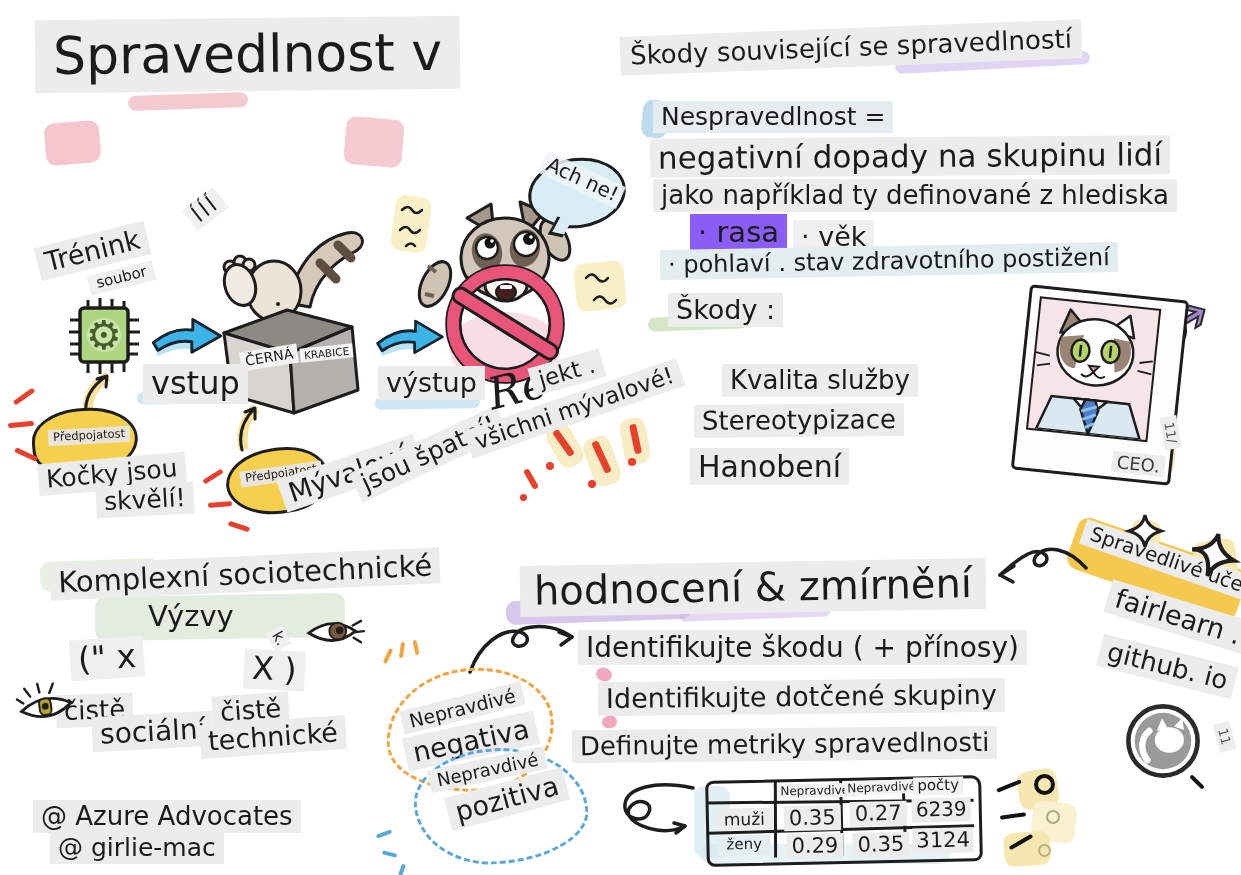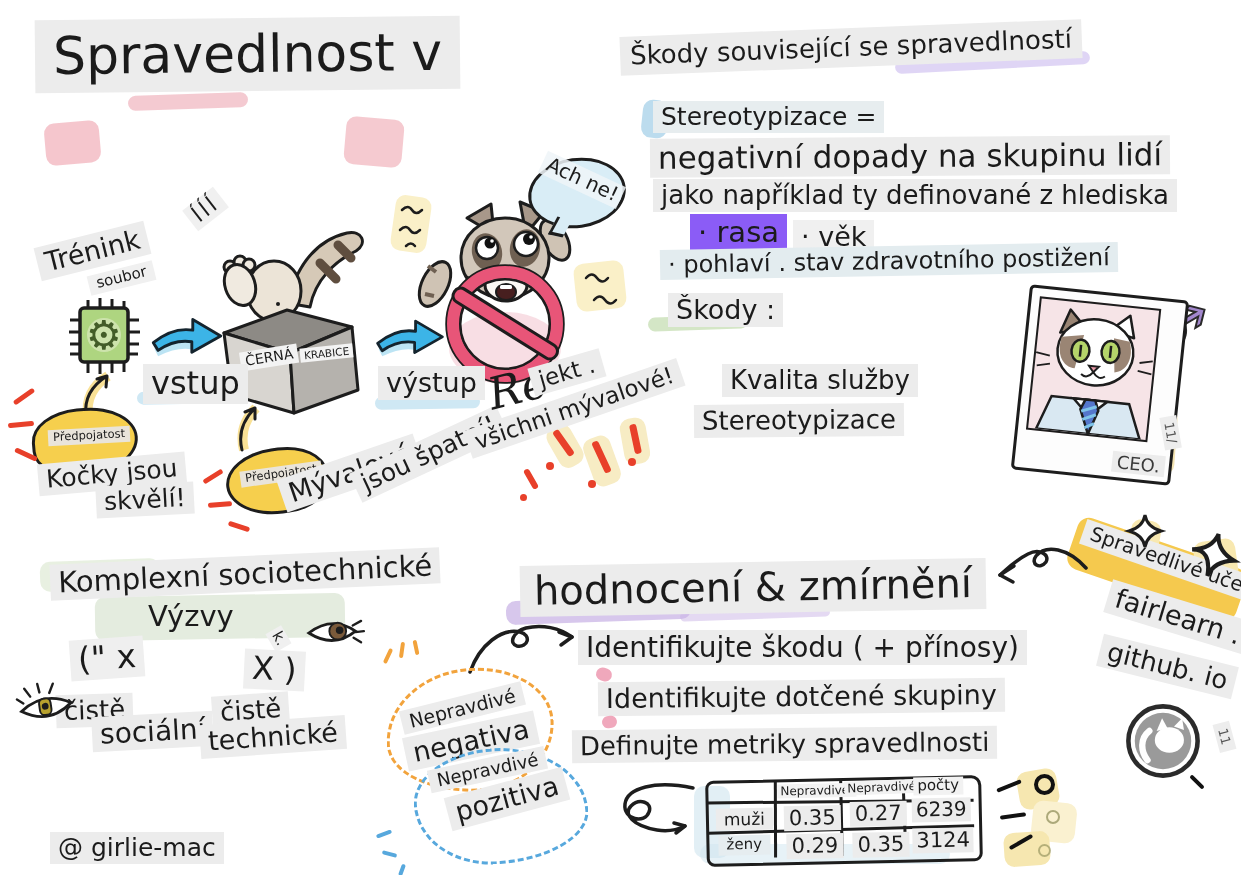--- a/index.html
+++ b/index.html
@@ -182,30 +182,31 @@
   <div class="dash" style="left:560px;top:428px;width:7px;height:30px;transform:rotate(-35deg)"></div>
   <div class="dash" style="left:546px;top:462px;width:8px;height:8px;border-radius:50%"></div>
   <div class="dash" style="left:598px;top:440px;width:7px;height:34px;transform:rotate(-25deg)"></div>
   <div class="dash" style="left:588px;top:480px;width:8px;height:8px;border-radius:50%"></div>
   <div class="dash" style="left:632px;top:424px;width:7px;height:30px;transform:rotate(-12deg)"></div>
   <div class="dash" style="left:628px;top:458px;width:8px;height:8px;border-radius:50%"></div>
   <div class="dash" style="left:528px;top:468px;width:6px;height:22px;transform:rotate(-30deg)"></div>
   <div class="dash" style="left:520px;top:494px;width:7px;height:7px;border-radius:50%"></div>
 
   <div class="lbl" style="left:620px;top:28px;font-size:26px;transform:rotate(-2.2deg);padding:4px 10px">Škody související se spravedlností</div>
-  <div class="lbl" style="left:653px;top:101px;font-size:25px;background:#e7edef">Stereotypizace =</div>
+  <div class="lbl" style="left:653px;top:101px;font-size:25px;background:#e7edef">Nespravedlnost =</div>
   <div class="lbl" style="left:650px;top:137px;font-size:31px;transform:rotate(-.4deg)">negativní dopady na skupinu lidí</div>
   <div class="lbl" style="left:653px;top:179px;font-size:26px">jako například ty definované z hlediska</div>
   <div class="lbl" style="left:690px;top:214px;font-size:29px;background:#8b5cf6">· rasa</div>
   <div class="lbl" style="left:793px;top:220px;font-size:27px;background:#f0f0f0">· věk</div>
   <div class="lbl" style="left:660px;top:246px;font-size:24px;background:#e3ecef;transform:rotate(-1deg)">· pohlaví . stav zdravotního postižení</div>
 
   <div class="lbl" style="left:668px;top:293px;font-size:27px">Škody :</div>
   <div class="lbl" style="left:722px;top:364px;font-size:26px">Kvalita služby</div>
   <div class="lbl" style="left:694px;top:404px;font-size:26px;transform:rotate(-.5deg)">Stereotypizace</div>
+  <div class="lbl" style="left:690px;top:448px;font-size:30px">Hanobení</div>
 
   <div class="lbl plain" style="left:1146px;top:290px;font-size:64px;color:#a287cd;transform:rotate(14deg);-webkit-text-stroke:2px #2a2a2a">♂</div>
   <div style="position:absolute;left:1020px;top:292px;width:138px;height:172px;background:#fdfdfd;border:3px solid #1d1d1d;border-radius:5px;transform:rotate(6deg);padding:8px 8px 0">
     <div style="width:118px;height:130px;background:#f6e4e7;border:2px solid #1d1d1d;overflow:hidden;position:relative">
       <svg style="left:0;top:4px" width="118" height="126" viewBox="0 0 118 126">
         <g stroke="#1d1d1d" stroke-width="2.5" stroke-linejoin="round">
           <path d="M22,28 L30,4 L48,22 Z" fill="#9a8574"></path>
           <path d="M72,20 L90,4 L96,26 Z" fill="#fff"></path>
           <ellipse cx="59" cy="44" rx="38" ry="33" fill="#fff"></ellipse>
         </g>
@@ -244,20 +245,21 @@
     <circle cx="36" cy="18" r="4" fill="#1d1d1d"></circle>
     <path d="M50,13 l9,-5 M53,20 l9,-1 M51,26 l8,5" stroke="#1d1d1d" stroke-width="2.5" stroke-linecap="round"></path>
   </svg>
   <svg style="left:18px;top:682px;transform:rotate(-8deg)" width="58" height="46" viewBox="0 0 60 46">
     <path d="M14,12 l-5,-9 M24,9 l-1,-9 M34,11 l5,-9 M6,18 l-6,-5" stroke="#1d1d1d" stroke-width="2.5" stroke-linecap="round"></path>
     <path d="M3,26 Q28,8 55,24 Q30,44 3,26 Z" fill="#fff" stroke="#1d1d1d" stroke-width="3"></path>
     <rect x="22" y="16" width="12" height="17" rx="5" fill="#b8a22e" stroke="#1d1d1d" stroke-width="2"></rect>
     <circle cx="28" cy="24" r="3.5" fill="#1d1d1d"></circle>
   </svg>
 
+  <div class="lbl" style="left:33px;top:800px;font-size:26px">@ Azure Advocates</div>
   <div class="lbl" style="left:50px;top:832px;font-size:25px">@ girlie-mac</div>
 
   <div class="lbl" style="left:520px;top:562px;font-size:40px;transform:rotate(-1deg);padding:2px 14px">hodnocení &amp; zmírnění</div>
   <div class="lbl" style="left:578px;top:630px;font-size:28px">Identifikujte škodu ( + přínosy)</div>
   <div class="lbl" style="left:598px;top:680px;font-size:27px;transform:rotate(-.6deg)">Identifikujte dotčené skupiny</div>
   <div class="lbl" style="left:572px;top:728px;font-size:26px;transform:rotate(-.6deg)">Definujte metriky spravedlnosti</div>
   <div class="wc" style="left:596px;top:668px;width:16px;height:13px;background:#f0a8bc;transform:rotate(18deg)"></div>
   <div class="wc" style="left:602px;top:716px;width:15px;height:12px;background:#f0a8bc;transform:rotate(-10deg)"></div>
 
   <svg style="left:462px;top:618px" width="120" height="58" viewBox="0 0 120 58">

